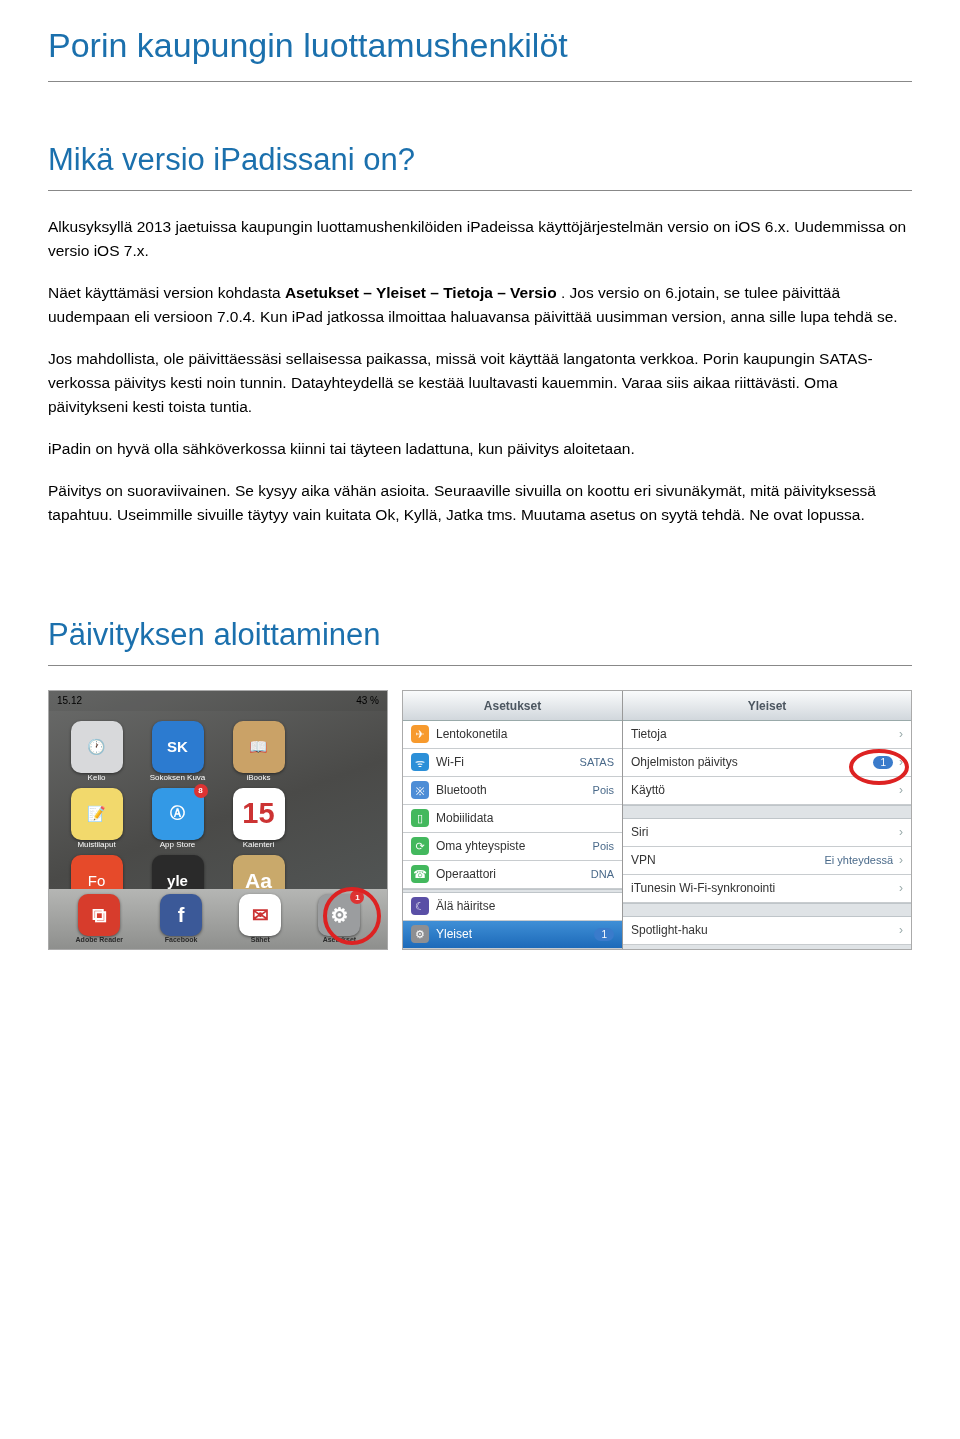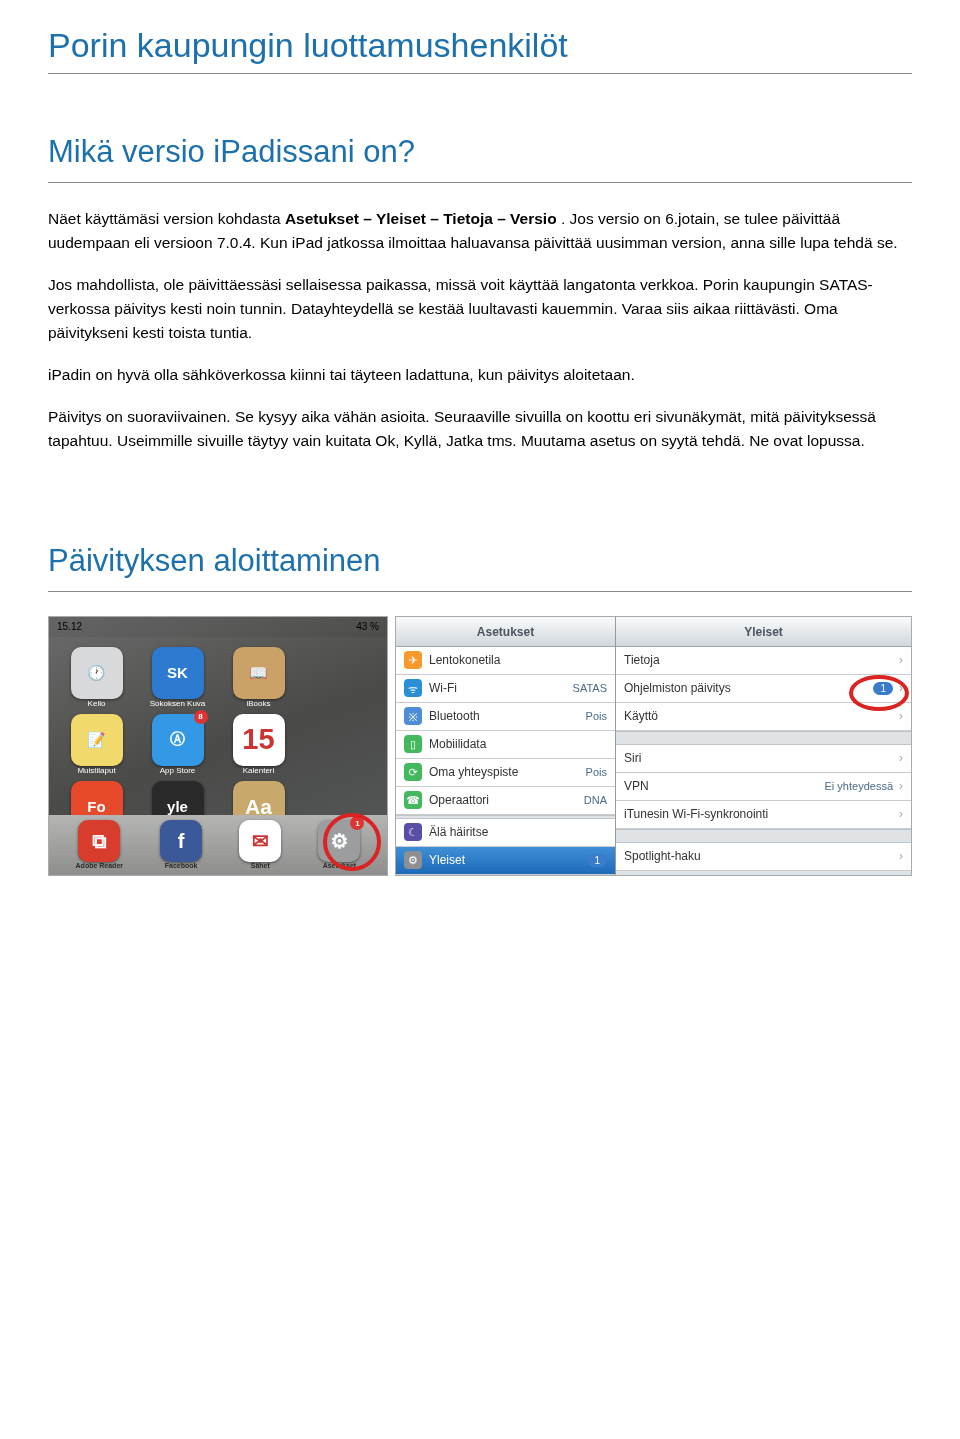--- a/index.html
+++ b/index.html
@@ -25,21 +25,21 @@
     color: #1b70ad;
     margin-top: 40px;
     line-height: 1.25;
   }
   h1.subtitle {
     font-size: 34px;
     font-weight: 400;
     color: #1b70ad;
     line-height: 1.25;
     border-bottom: 1px solid #888;
-    padding-bottom: 6px;
+    padding-bottom: 14px;
     margin-bottom: 60px;
   }
   h2.section {
     font-size: 31px;
     font-weight: 400;
     color: #1b70ad;
     border-bottom: 1px solid #888;
     padding-bottom: 12px;
     margin-bottom: 24px;
     margin-top: 40px;
@@ -47,21 +47,21 @@
   p.body {
     font-size: 15.5px;
     line-height: 1.55;
     margin-bottom: 18px;
     color: #000;
   }
   p.body .bold { font-weight: 700; }
   
   .split {
     display: flex;
-    gap: 7px;
+    gap: 14px;
   }
   .home {
     width: 340px;
     height: 260px;
     background: linear-gradient(160deg,#6a6b6a,#4a4a48 50%,#555a5a);
     position: relative;
     border: 1px solid #aaa;
   }
   .home-status {
     background: rgba(0,0,0,.05);
@@ -153,20 +153,21 @@
 </head>
 <body>
 
 <div class="page">
 
 
   <h1 class="subtitle">Porin kaupungin luottamushenkilöt</h1>
 
   <h2 class="section">Mikä versio iPadissani on?</h2>
 
+  <p class="body">Alkusyksyllä 2013 jaetuissa kaupungin luottamushenkilöiden iPadeissa käyttöjärjestelmän versio on iOS 6.x. Uudemmissa on versio iOS 7.x.</p>
 
   <p class="body">
     <span>Näet käyttämäsi version kohdasta </span>
     <span class="bold">Asetukset – Yleiset – Tietoja – Versio</span>
     <span>. Jos versio on 6.jotain, se tulee päivittää uudempaan eli versioon 7.0.4. Kun iPad jatkossa ilmoittaa haluavansa päivittää uusimman version, anna sille lupa tehdä se.</span>
   </p>
 
   <p class="body">Jos mahdollista, ole päivittäessäsi sellaisessa paikassa, missä voit käyttää langatonta verkkoa. Porin kaupungin SATAS-verkossa päivitys kesti noin tunnin. Datayhteydellä se kestää luultavasti kauemmin. Varaa siis aikaa riittävästi. Oma päivitykseni kesti toista tuntia.</p>
   <p class="body">iPadin on hyvä olla sähköverkossa kiinni tai täyteen ladattuna, kun päivitys aloitetaan.</p>
   <p class="body">Päivitys on suoraviivainen. Se kysyy aika vähän asioita. Seuraaville sivuilla on koottu eri sivunäkymät, mitä päivityksessä tapahtuu. Useimmille sivuille täytyy vain kuitata Ok, Kyllä, Jatka tms. Muutama asetus on syytä tehdä. Ne ovat lopussa.</p>
@@ -202,21 +203,21 @@
           <div class="app">
             <div class="ic" style="background: rgb(51, 153, 230); color: rgb(255, 255, 255); font-weight: 700; font-size: 15px;">Ⓐ<div class="badge">8</div></div>
             <div>App Store</div>
           </div>
           <div class="app">
             <div class="ic" style="background: rgb(255, 255, 255); color: rgb(204, 51, 51); font-weight: 700; font-size: 29px;">15</div>
             <div>Kalenteri</div>
           </div>
           <div style="visibility: hidden;"></div>
           <div class="app">
-            <div class="ic" style="background: rgb(230, 74, 42); color: rgb(255, 255, 255); font-weight: 700; font-size: 15px;">Fo</div>
+            <div class="ic" style="background: rgb(230, 74, 42); color: rgb(255, 255, 255); font-weight: 400; font-size: 15px;">Fo</div>
             <div>Fonecta</div>
           </div>
           <div class="app">
             <div class="ic" style="background: rgb(42, 42, 42); color: rgb(255, 255, 255); font-weight: 700; font-size: 15px;">yle</div>
             <div>Yle Areena</div>
           </div>
           <div class="app">
             <div class="ic" style="background: rgb(201, 169, 107); color: rgb(255, 255, 255); font-weight: 700; font-size: 21px;">Aa</div>
             <div>Dictionary</div>
           </div>

